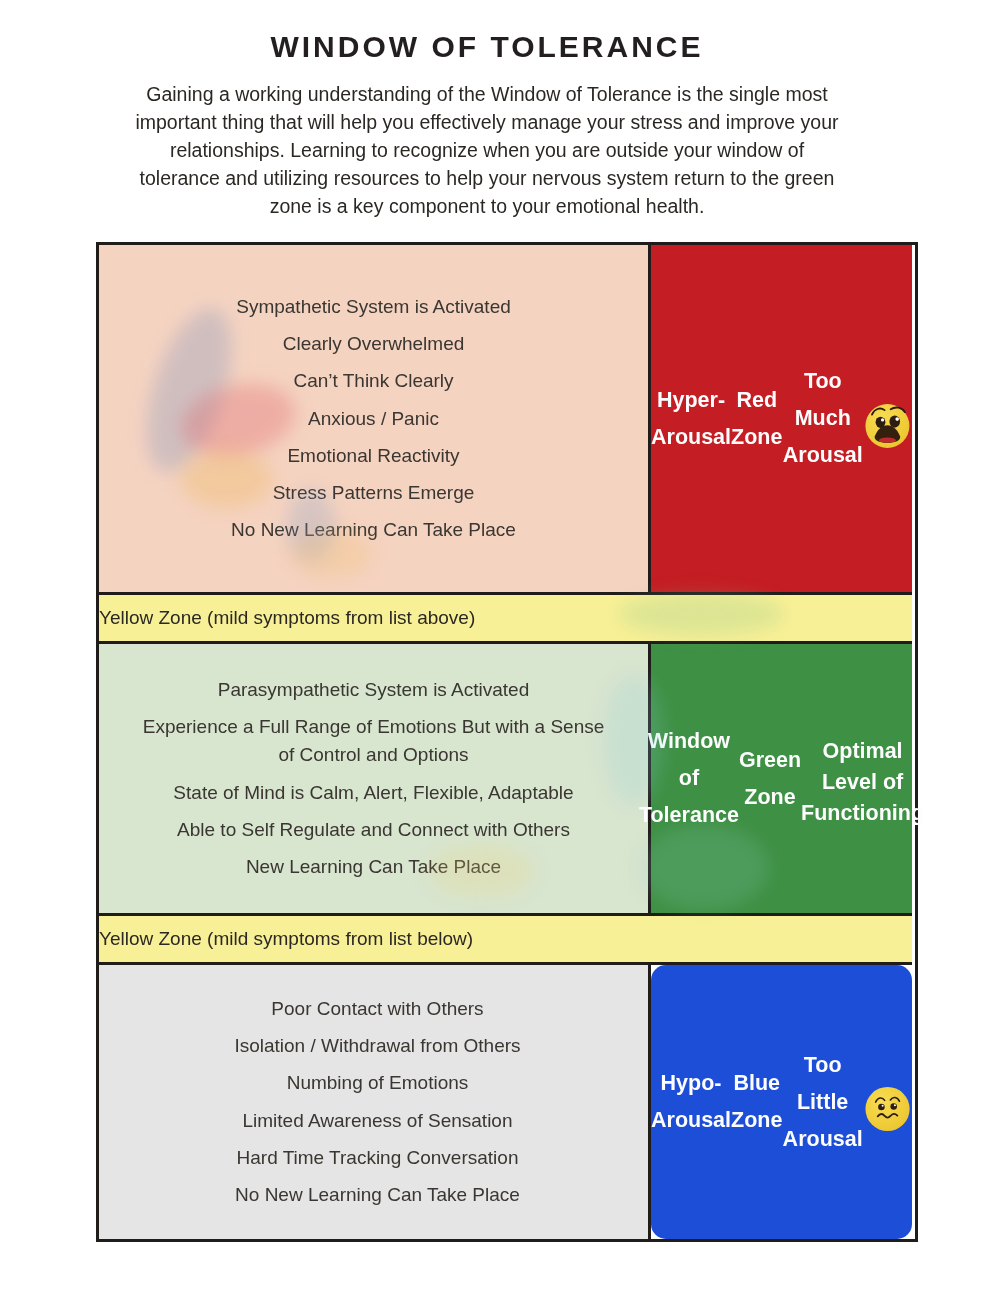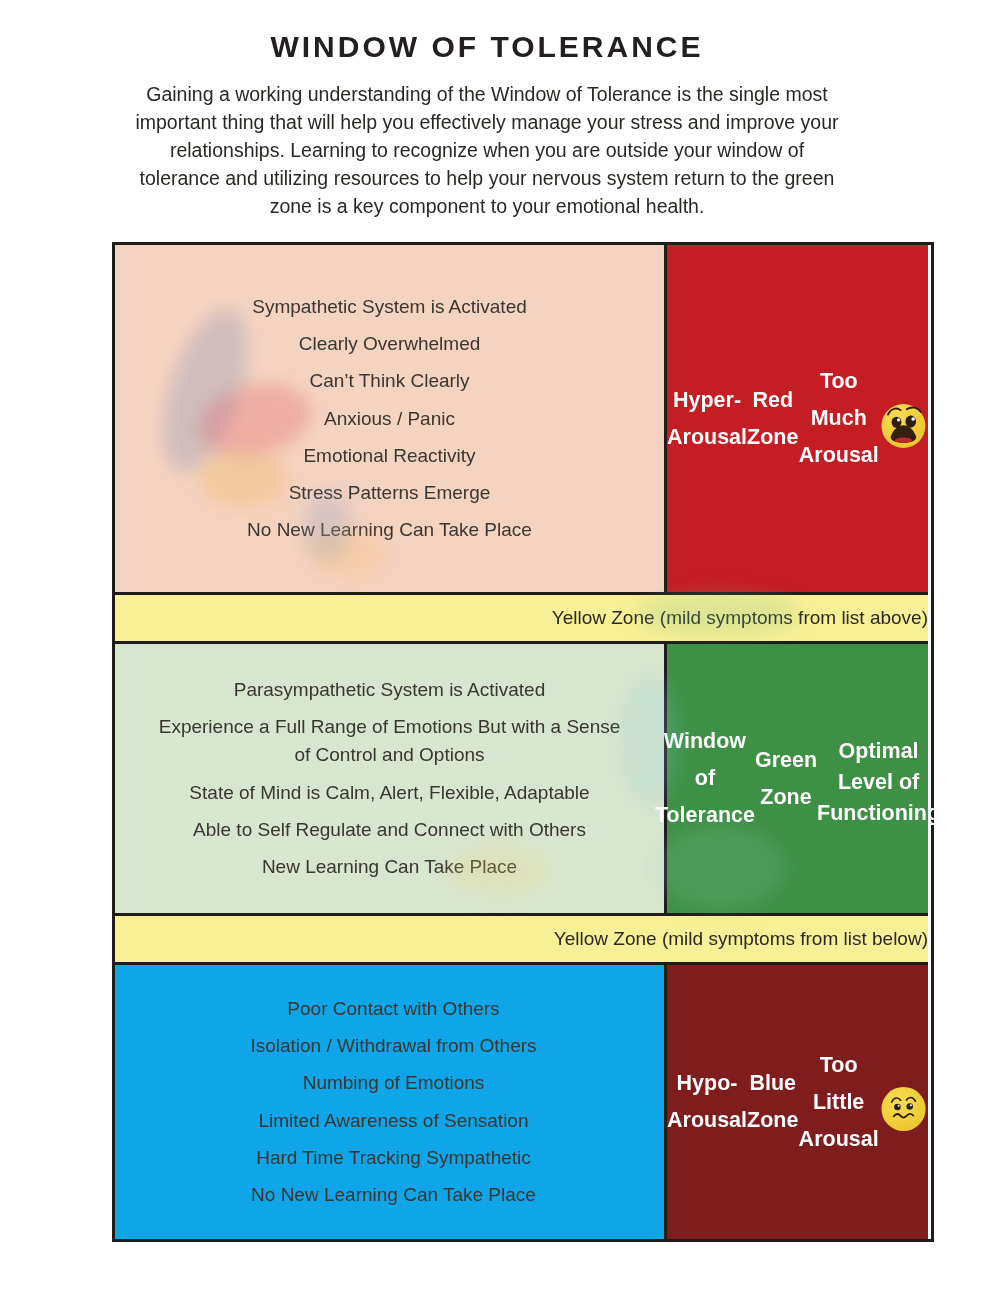--- a/index.html
+++ b/index.html
@@ -13,35 +13,35 @@
   .title{
     font-size:30px;font-weight:bold;letter-spacing:3px;color:#231f20;
     margin:0 0 14px 0;
   }
   .intro{
     width:716px;margin:16px auto;font-size:19.5px;line-height:28px;color:#2b2824;
     text-align:center;
   }
   
   .wot-table{
-    position:absolute;left:112px;top:242px;width:822px;height:1000px;
+    position:absolute;left:96px;top:242px;width:822px;height:1000px;
     box-sizing:border-box;border:3px solid #1f1c1a;background:#fff;
     display:grid;grid-template-columns:552px 261px;
     grid-template-rows:350px 49px 272px 49px 1fr;
   }
   .cell{box-sizing:border-box;position:relative;}
   .b-r{border-right:3px solid #1f1c1a;}
   .b-b{border-bottom:3px solid #1f1c1a;}
   .pink  {background:#f5d3c1;}
   .red   {background:#c41d23;}
-  .yellow{background:#f8f096;grid-column:1 / -1;display:flex;align-items:center;justify-content:flex-end;}
+  .yellow{background:#f8f096;grid-column:1 / -1;display:flex;align-items:center;justify-content:flex-start;}
   .lgreen{background:#d8e5cf;}
   .green {background:#3e9044;}
-  .lblue {background:#0ea5e9;padding-left:8px;}
-  .blue  {background:#7f1d1d;}
+  .lblue {background:#e5e5e5;padding-left:8px;}
+  .blue  {background:#1d4ed8;border-radius:15px;}
   
   .symptoms{
     height:100%;display:flex;flex-direction:column;justify-content:center;
     align-items:center;list-style:none;margin:0;padding:0;
     font-size:19px;color:#3a3631;text-align:center;
   }
   .symptoms li{line-height:28px;margin:4.6px 0;max-width:505px;}
   
   .zonecell{
     height:100%;display:flex;flex-direction:row;justify-content:center;
@@ -148,21 +148,21 @@
   <div class="cell yellow b-b">
     <span class="band-label">Yellow Zone (mild symptoms from list below)</span>
   </div>
 
   <div class="cell lblue b-r">
     <ul class="symptoms">
       <li>Poor Contact with Others</li>
       <li>Isolation / Withdrawal from Others</li>
       <li>Numbing of Emotions</li>
       <li>Limited Awareness of Sensation</li>
-      <li>Hard Time Tracking Sympathetic</li>
+      <li>Hard Time Tracking Conversation</li>
       <li>No New Learning Can Take Place</li>
     </ul>
   </div>
   <div class="cell blue zonecell">
     <div class="zoneline">Hypo-Arousal</div>
     <div class="zoneline">Blue Zone</div>
     <div class="zoneline">Too Little Arousal</div>
     <svg class="emoji emoji-lg" width="110" height="110" viewBox="-60 -60 120 120">
       <defs>
         <radialGradient id="faceg3" cx="38%" cy="32%" r="75%">

